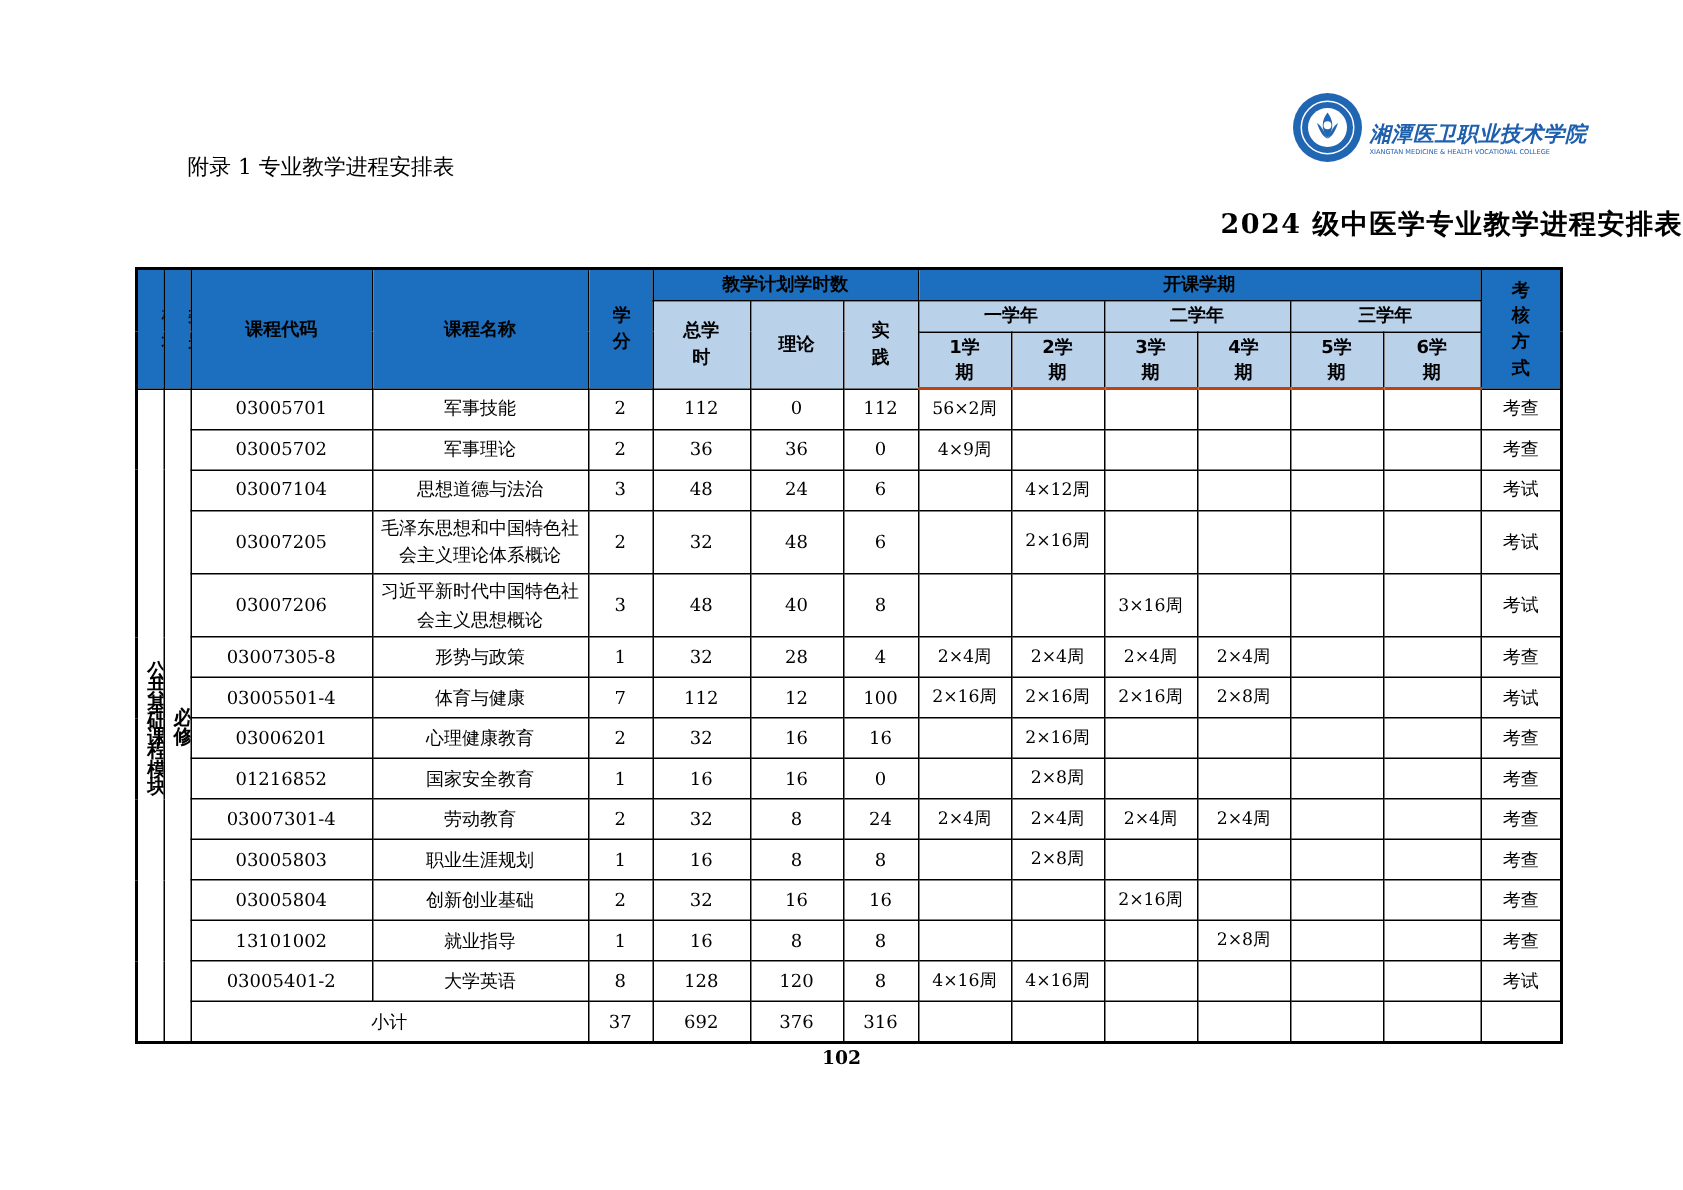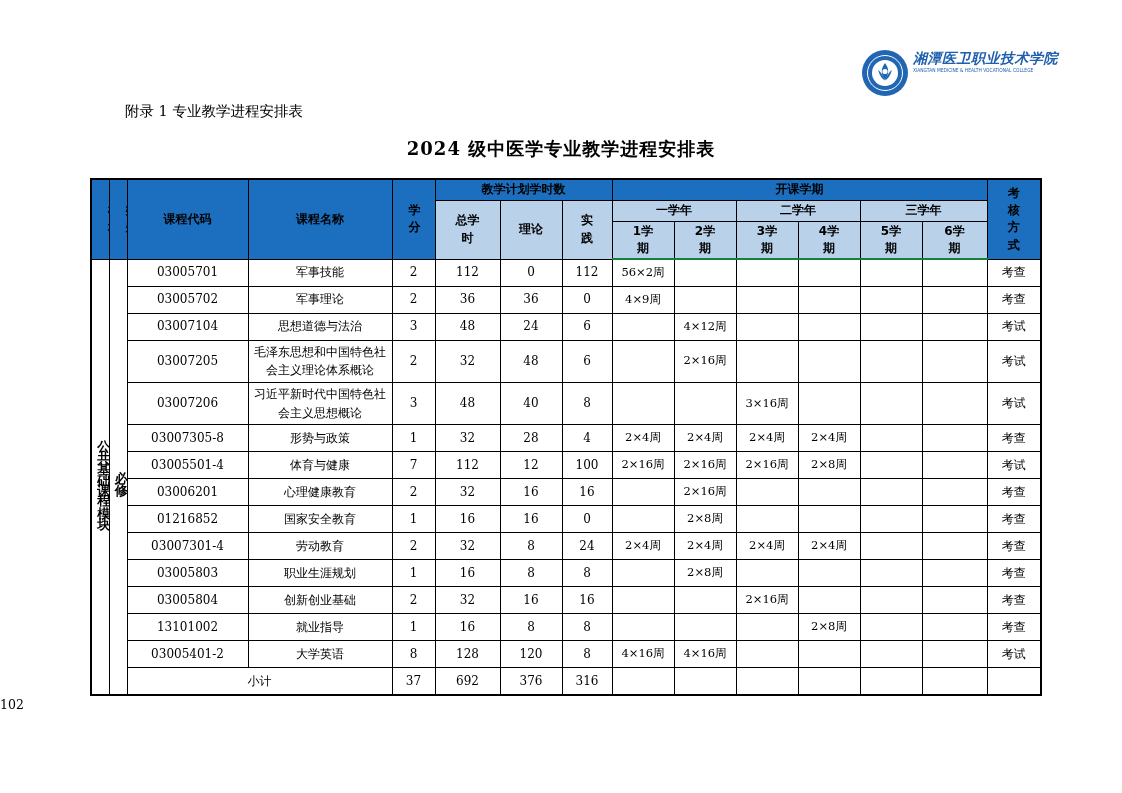--- a/index.html
+++ b/index.html
@@ -3,52 +3,52 @@
 <meta charset="utf-8">
 <style>
   * { margin:0; padding:0; box-sizing:border-box; }
   html,body { width:1122px; height:793px; background:#ffffff; overflow:hidden;
               font-family:"DejaVu Serif","Liberation Serif",serif; color:#000; }
   .page { position:relative; width:1122px; height:793px; background:#fff; }
 
   .appendix { position:absolute; left:125px; top:102px; font-size:14.5px; }
 
   .logo { position:absolute; left:862px; top:50px; width:180px; height:58px;
-          display:flex; align-items:flex-start; gap:5px; }
+          display:flex; align-items:flex-end; gap:5px; }
   .emblem { width:46px; height:46px; flex:0 0 auto; }
   .logo-text { display:flex; flex-direction:column; }
   .logo-zh { color:#1e5fae; font-size:14px; font-weight:bold; font-style:italic;
              letter-spacing:0.5px; white-space:nowrap;
              font-family:"DejaVu Serif","Liberation Serif",serif; }
   .logo-en { color:#1e5fae; font-size:8px; transform:scale(0.55); transform-origin:left top;
              white-space:nowrap; font-family:"DejaVu Sans","Liberation Sans",sans-serif; }
 
-  .doc-title { position:absolute; left:0; top:137px; width:1122px; text-align:center;
+  .doc-title { position:absolute; left:0; top:137px; width:1122px; text-align:right;
                font-size:18px; font-weight:bold; letter-spacing:1px; }
 
   table.sched { position:absolute; left:90px; top:178px; width:950px;
                 border-collapse:collapse; table-layout:fixed;
                 border:2px solid #000; }
   .sched th, .sched td { border:1px solid #000; text-align:center; vertical-align:middle;
                          overflow:hidden; }
   .sched thead th { background:#1b6fbe; font-family:"DejaVu Sans","Liberation Sans",sans-serif;
                     font-weight:bold; font-size:12px; padding:1px 16px; height:21px;
                     word-break:break-all; line-height:1.45; }
   .sched thead th.lt { background:#b9d1e9; }
-  .sched thead tr.last th { border-bottom:2px solid #15803d; }
+  .sched thead tr.last th { border-bottom:2px solid #c2410c; }
   .sched tbody td { font-size:12px; height:27px; padding:2px 1px; line-height:1.55;
                     background:#fff; word-break:break-all; }
   .sched tbody td.sem { font-size:11.5px; }
   .vwrap { display:inline-block; writing-mode:vertical-rl; text-orientation:upright;
            font-family:"DejaVu Sans","Liberation Sans",sans-serif; font-weight:bold; }
   .vmod { letter-spacing:11px; font-size:13px; }
   .vcat { letter-spacing:14px; font-size:13px; }
   .subtotal td { font-weight:normal; height:29px; }
-  .page-num { position:absolute; left:0; top:697px; width:1122px; 
-              font-size:12.5px; }
+  .page-num { position:absolute; left:0; top:697px; width:1122px; text-align:center;
+              font-size:12.5px;font-weight:bold; }
 </style>
 </head>
 <body>
 
 <div class="page">
 
   <div class="appendix">附录 1 专业教学进程安排表</div>
 
   <div class="logo">
     <svg class="emblem" viewBox="0 0 46 46">

